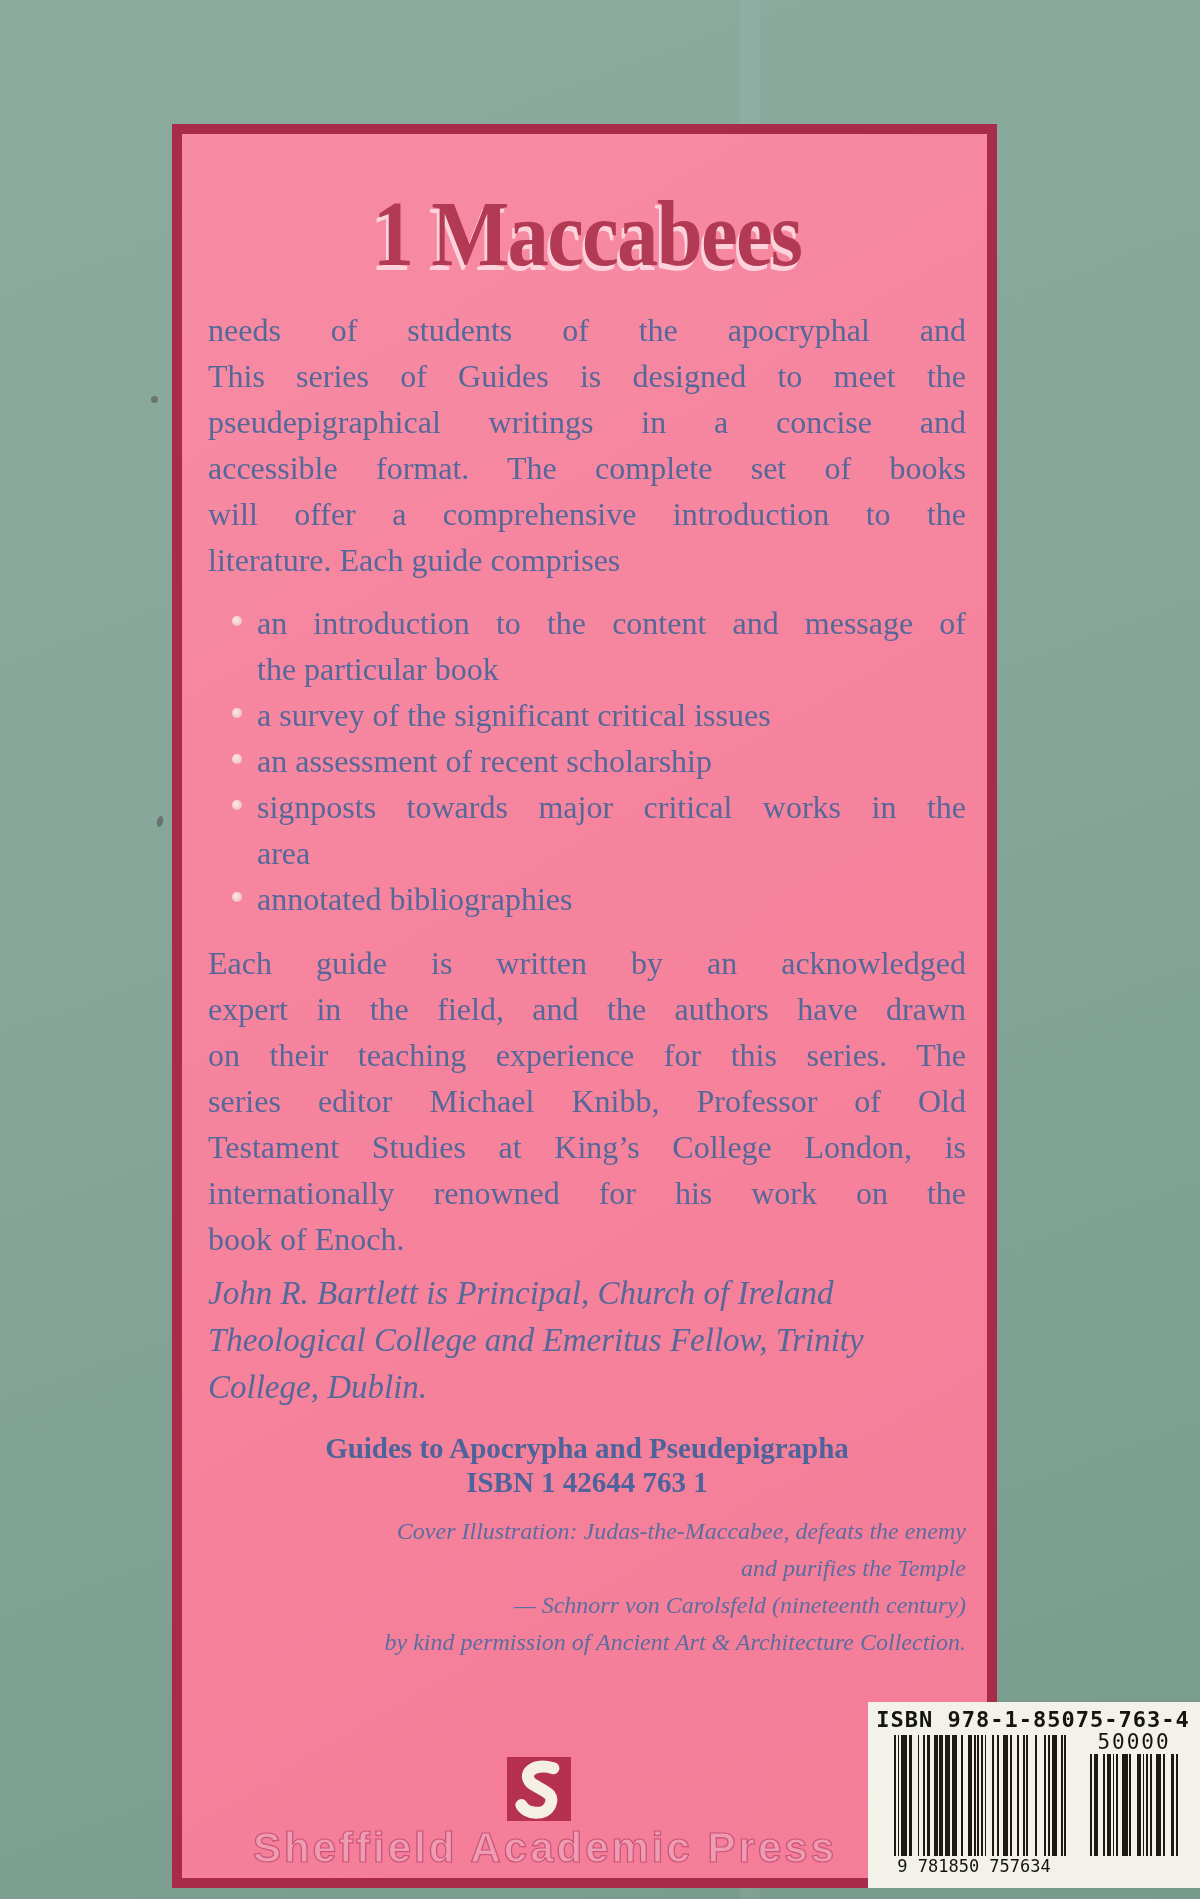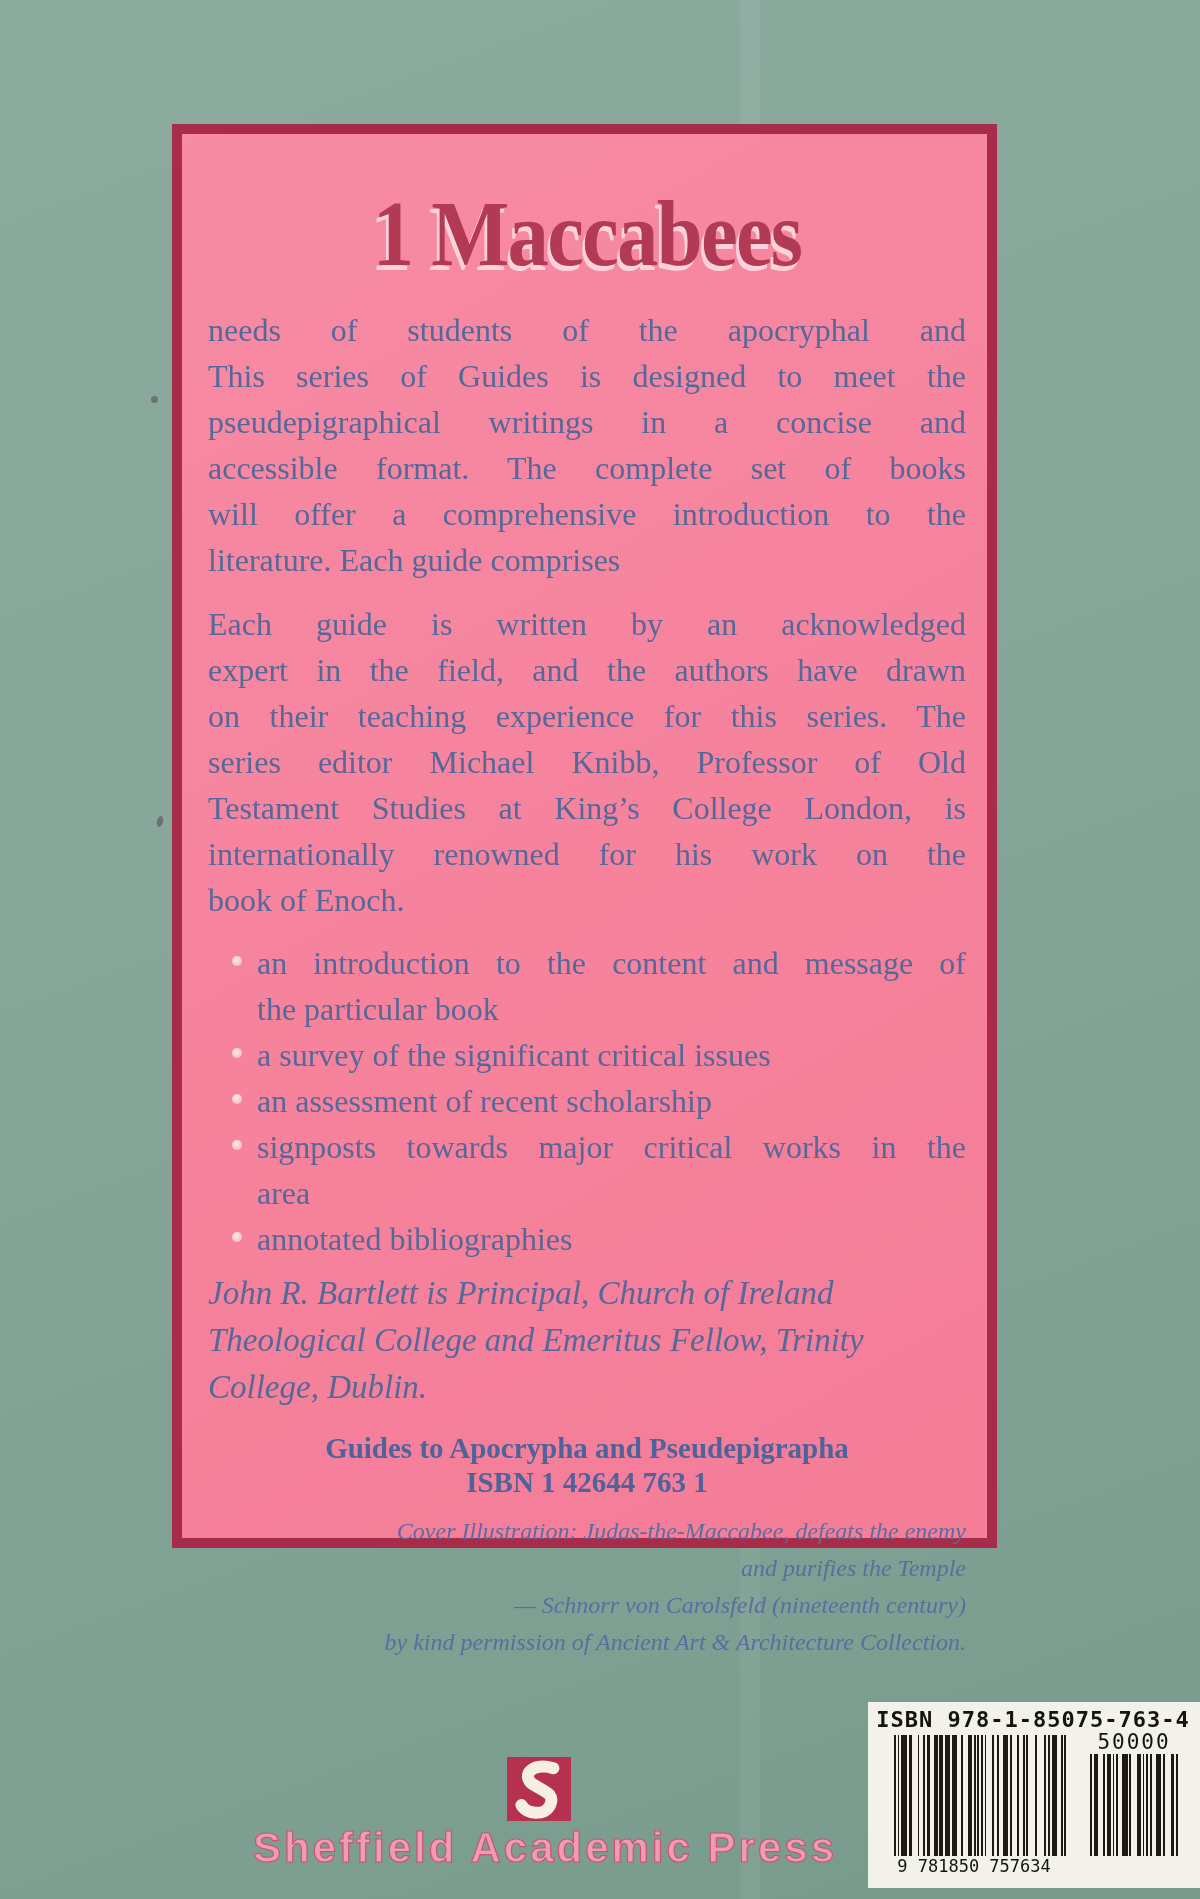--- a/index.html
+++ b/index.html
@@ -11,21 +11,21 @@
   .page::before{
     content:""; position:absolute; left:740px; top:0; width:20px; height:100%;
     background:rgba(255,255,255,0.05); pointer-events:none;
   }
   .speck{position:absolute; background:rgba(70,52,58,0.45); border-radius:50%;}
   .s1{left:151px; top:396px; width:7px; height:7px;}
   .s2{left:157px; top:816px; width:6px; height:11px; transform:rotate(14deg);}
 
   
   .panel{
-    position:absolute; left:172px; top:124px; width:825px; height:1424px;
+    position:absolute; left:172px; top:124px; width:825px; height:1764px;
     box-sizing:border-box; border:10px solid #a82c49;
     background:linear-gradient(150deg,#f78ba4 0%,#f6829c 55%,#f47d98 100%);
     padding:26px 21px 0 26px;
   }
   .title{
     margin:0; padding-top:22px; text-align:center;
     font-size:94px; line-height:1.1; font-weight:bold; letter-spacing:-2px;
     transform:scaleX(.88); transform-origin:center;
     color:#b33a54;
     text-shadow:-3px 5px 0 rgba(253,224,230,0.85);
@@ -95,55 +95,55 @@
 
     <div class="body-col para1">
         <div class="ln j">needs of students of the apocryphal and</div>
         <div class="ln j">This series of Guides is designed to meet the</div>
         <div class="ln j">pseudepigraphical writings in a concise and</div>
         <div class="ln j">accessible format. The complete set of books</div>
         <div class="ln j">will offer a comprehensive introduction to the</div>
         <div class="ln">literature. Each guide comprises</div>
       </div>
 
+    <div class="body-col bullets">
+        <div class="bullet-item">
+          <span class="dot"></span>
+          <div class="ln j">an introduction to the content and message of</div>
+          <div class="ln">the particular book</div>
+        </div>
+        <div class="bullet-item">
+          <span class="dot"></span>
+          <div class="ln">a survey of the significant critical issues</div>
+        </div>
+        <div class="bullet-item">
+          <span class="dot"></span>
+          <div class="ln">an assessment of recent scholarship</div>
+        </div>
+        <div class="bullet-item">
+          <span class="dot"></span>
+          <div class="ln j">signposts towards major critical works in the</div>
+          <div class="ln">area</div>
+        </div>
+        <div class="bullet-item">
+          <span class="dot"></span>
+          <div class="ln">annotated bibliographies</div>
+        </div>
+      </div>
+
     <div class="body-col para2">
         <div class="ln j">Each guide is written by an acknowledged</div>
         <div class="ln j">expert in the field, and the authors have drawn</div>
         <div class="ln j">on their teaching experience for this series. The</div>
         <div class="ln j">series editor Michael Knibb, Professor of Old</div>
         <div class="ln j">Testament Studies at King’s College London, is</div>
         <div class="ln j">internationally renowned for his work on the</div>
         <div class="ln">book of Enoch.</div>
       </div>
 
-    <div class="body-col bullets">
-        <div class="bullet-item">
-          <span class="dot"></span>
-          <div class="ln j">an introduction to the content and message of</div>
-          <div class="ln">the particular book</div>
-        </div>
-        <div class="bullet-item">
-          <span class="dot"></span>
-          <div class="ln">a survey of the significant critical issues</div>
-        </div>
-        <div class="bullet-item">
-          <span class="dot"></span>
-          <div class="ln">an assessment of recent scholarship</div>
-        </div>
-        <div class="bullet-item">
-          <span class="dot"></span>
-          <div class="ln j">signposts towards major critical works in the</div>
-          <div class="ln">area</div>
-        </div>
-        <div class="bullet-item">
-          <span class="dot"></span>
-          <div class="ln">annotated bibliographies</div>
-        </div>
-      </div>
-
     <div class="body-col author">
         <div class="ln">John R. Bartlett is Principal, Church of Ireland</div>
         <div class="ln">Theological College and Emeritus Fellow, Trinity</div>
         <div class="ln">College, Dublin.</div>
       </div>
 
     <div class="series-block">
       <div class="series-name">Guides to Apocrypha and Pseudepigrapha</div>
       <div class="series-isbn">ISBN 1 42644 763 1</div>
     </div>

